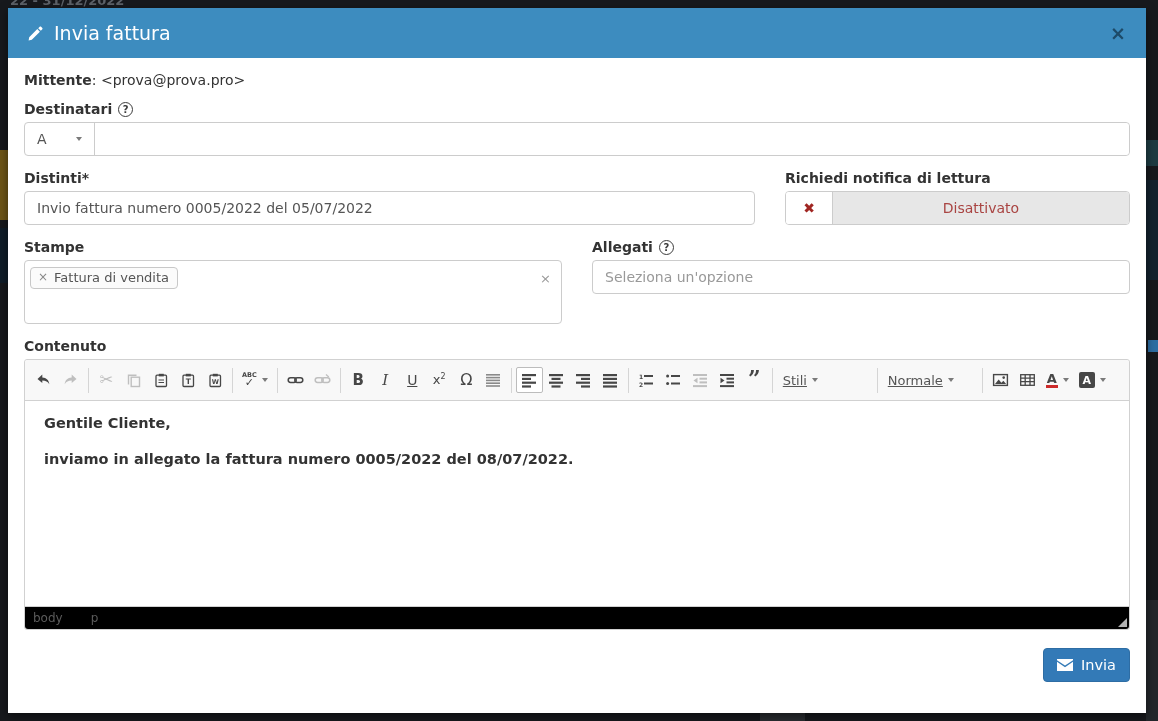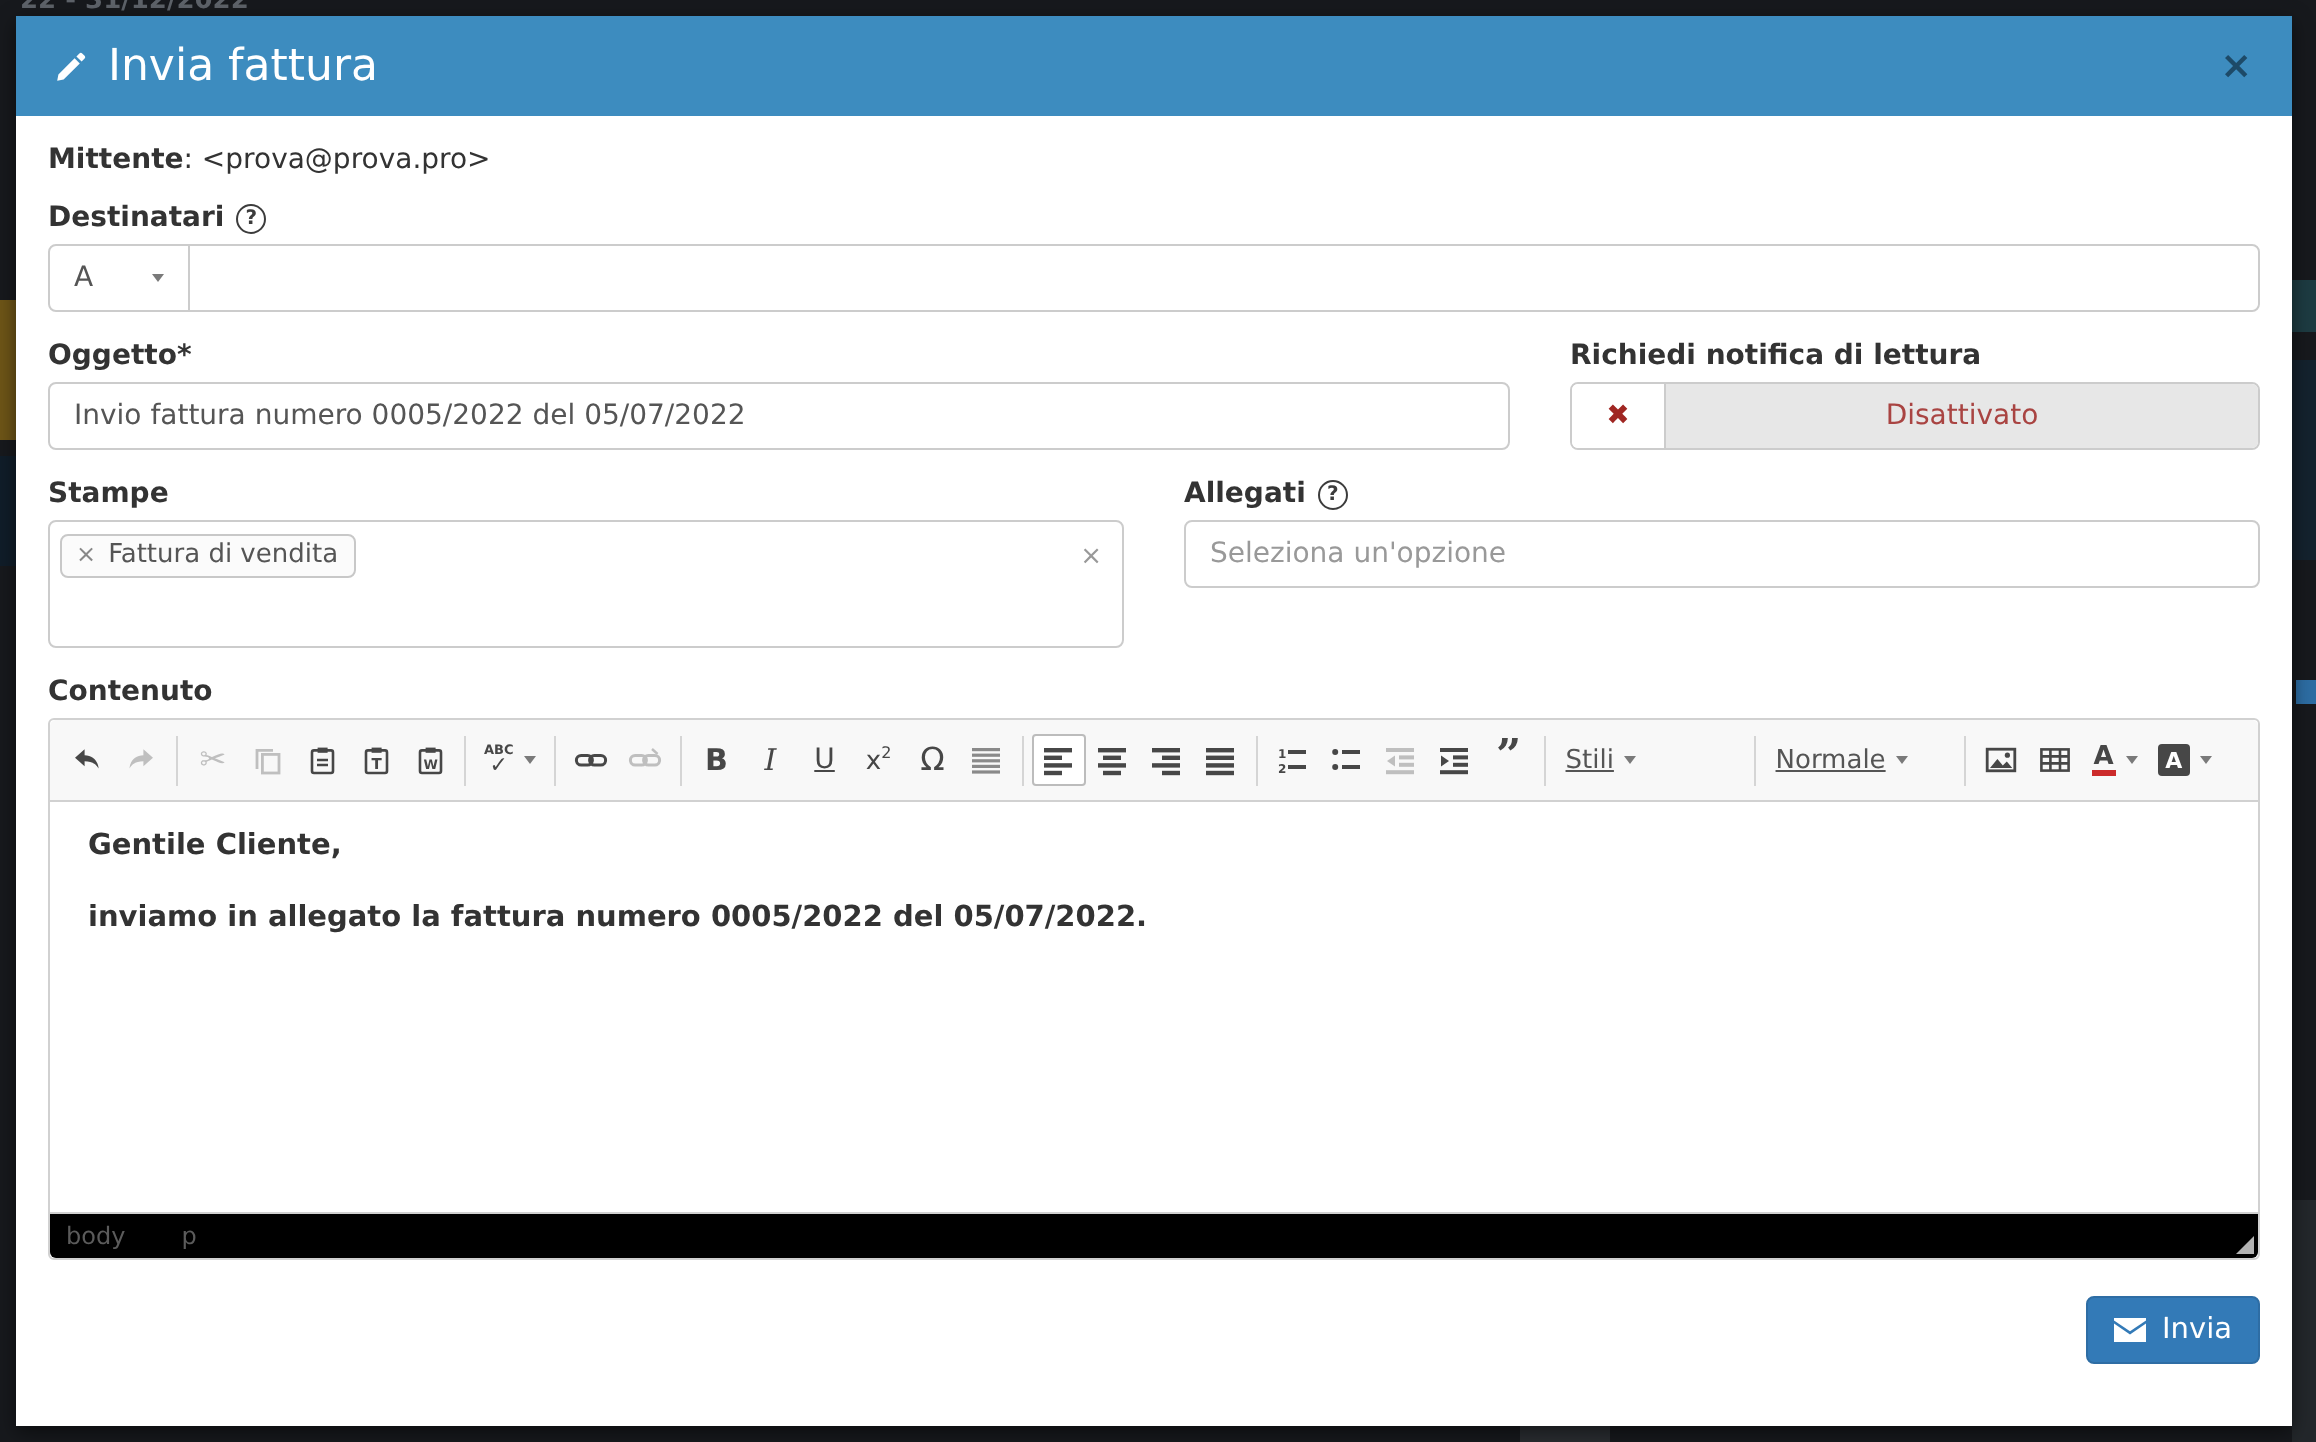--- a/index.html
+++ b/index.html
@@ -16,21 +16,21 @@
   .frag-navy-r { right:0; top:180px; width:12px; height:100px; background:#14222e; }
   .frag-blue-r { right:0; top:340px; width:10px; height:12px; background:#2d6da3; }
   .frag-gray-r { right:0; top:600px; width:12px; height:121px; background:#23272b; }
   .frag-gray-b { left:760px; bottom:0; width:45px; height:8px; background:#2a2d31; }
 
   
   .modal { position:absolute; left:8px; right:12px; top:8px; bottom:8px;
     background:#fff; box-shadow:0 3px 9px rgba(0,0,0,.5); display:flex; flex-direction:column; }
   .modal-header { height:50px; flex:0 0 50px; background:#3d8cbf; color:#fff;
     display:flex; align-items:center; padding:0 20px; }
-  .modal-title { font-size:22px; font-weight:normal; display:flex; align-items:center; gap:10px; }
+  .modal-title { font-size:19px; font-weight:normal; display:flex; align-items:center; gap:10px; }
   .pencil-icon svg { display:block; }
   .close-btn { margin-left:auto; color:#1d4a68; font-size:19px; font-weight:bold;
     cursor:pointer; line-height:1; }
   .modal-body { flex:1; padding:14px 16px 0 16px; }
 
   .label { font-size:14px; font-weight:bold; color:#333; margin-bottom:5px;
     display:flex; align-items:center; gap:6px; }
   .qicon { width:15px; height:15px; border:1.5px solid #3c3c3c; border-radius:50%;
     font-size:10px; font-weight:bold; color:#3c3c3c; display:inline-flex;
     align-items:center; justify-content:center; }
@@ -164,21 +164,21 @@
       <div class="recip-type">
         <span>A</span>
         <span class="caret"></span>
       </div>
       <input class="recip-input" type="text" style="">
     </div>
 
     <div class="row">
       <div class="col-left">
         <div class="label">
-          <span>Oggetto*</span>
+          <span>Distinti*</span>
         </div>
         <input class="text-input" type="text" value="Invio fattura numero 0005/2022 del 05/07/2022" style="">
       </div>
       <div class="col-right">
         <div class="label">
           <span>Richiedi notifica di lettura</span>
         </div>
         <div class="toggle">
           <div class="toggle-off-cell">✖</div>
           <div class="toggle-label-cell">Disattivato</div>
@@ -409,21 +409,21 @@
             <span class="caret"></span>
         </span>
         <span class="tbtn">
           <span class="bgc-a">A</span>
             <span class="caret"></span>
         </span>
       </div>
 
       <div class="editor-content">
         <p>Gentile Cliente,</p>
-        <p>inviamo in allegato la fattura numero 0005/2022 del 05/07/2022.</p>
+        <p>inviamo in allegato la fattura numero 0005/2022 del 08/07/2022.</p>
         <p></p>
       </div>
 
       <div class="editor-status">
         <span class="path-item">body</span>
         <span class="path-item">p</span>
         <span class="resize-handle"></span>
       </div>
     </div>
 

